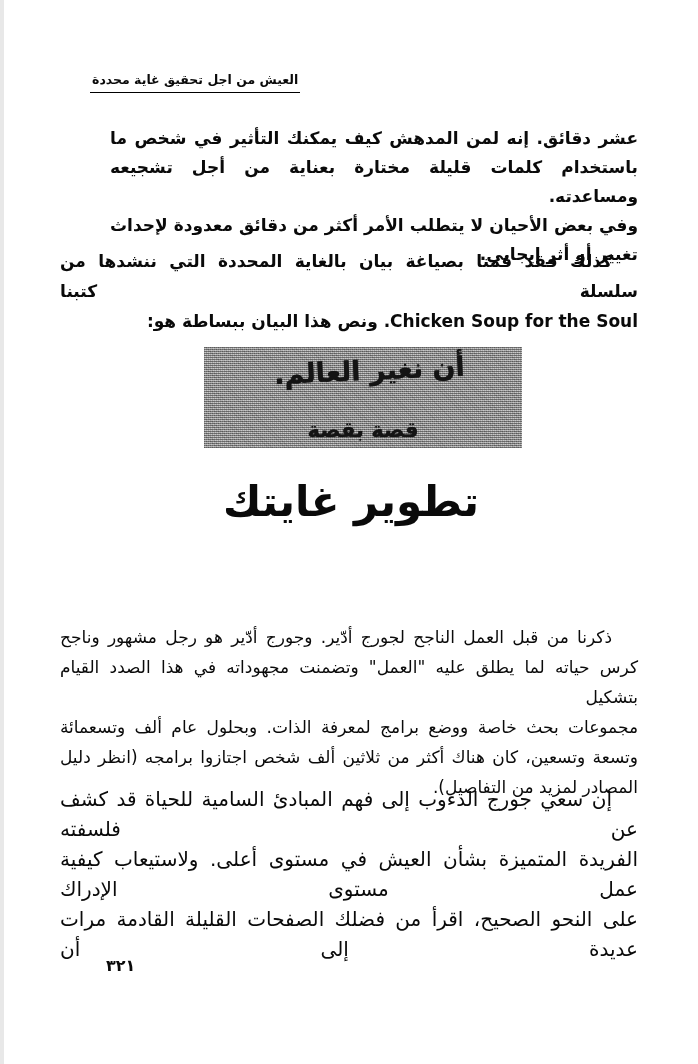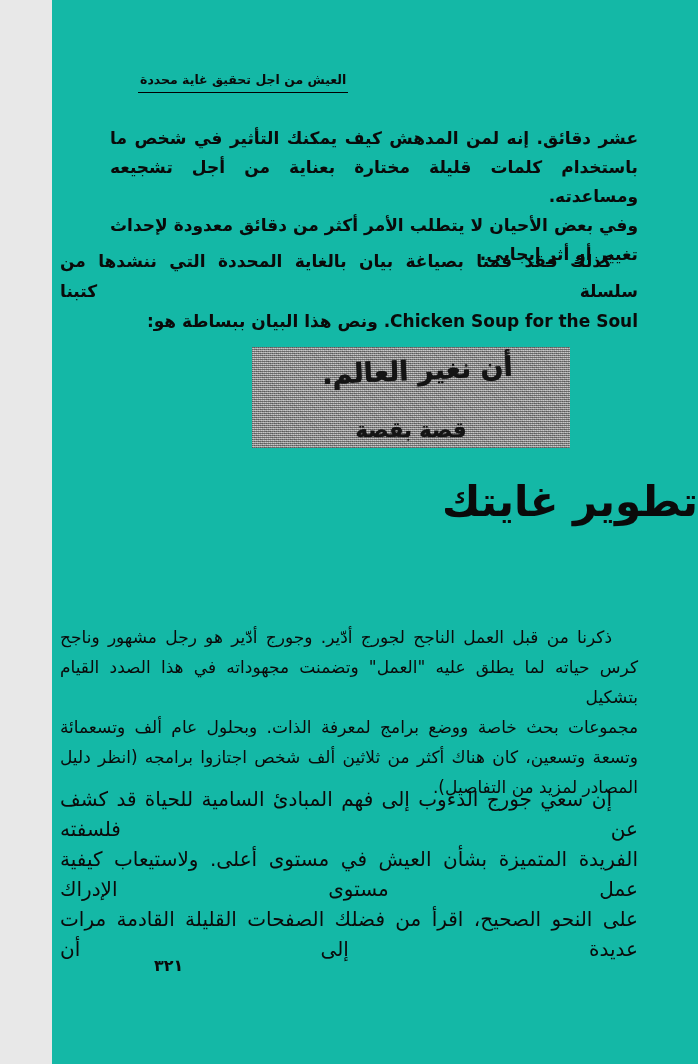--- a/index.html
+++ b/index.html
@@ -1,23 +1,24 @@
 <!DOCTYPE html>
 <html lang="ar" dir="rtl"><head>
 <meta charset="utf-8">
 <style>
   html,body{margin:0;padding:0;background:#e8e8e8;}
   .page{
     position:relative;
     width:646px;height:1064px;
-    background:#14b8a6;
+    background:#ffffff;
     color:#0a0a0a;
     font-family:"DejaVu Sans",sans-serif;
     direction:rtl;
     overflow:hidden;
+    padding-left:48px;
   }
   
   .running-head{
     position:absolute;top:72px;left:86px;
     font-size:12.5px;font-weight:700;
     border-bottom:1.6px solid #000;
     padding:0 2px 5px 2px;
     white-space:nowrap;
   }
   
@@ -50,21 +51,21 @@
     white-space:nowrap;
   }
   .box-line2{
     font-size:21px;font-weight:700;
     text-shadow:0 0 1px #141414;
     white-space:nowrap;
   }
   
   .chapter-title{
     position:absolute;top:472px;left:0;width:100%;
-    text-align:right;
+    text-align:center;
     font-size:42px;font-weight:700;
     line-height:60px;
   }
   
   .page-number{
     position:absolute;top:956px;left:84px;
     font-size:16px;font-weight:700;margin-left:18px;
   }
 </style>
 </head>

